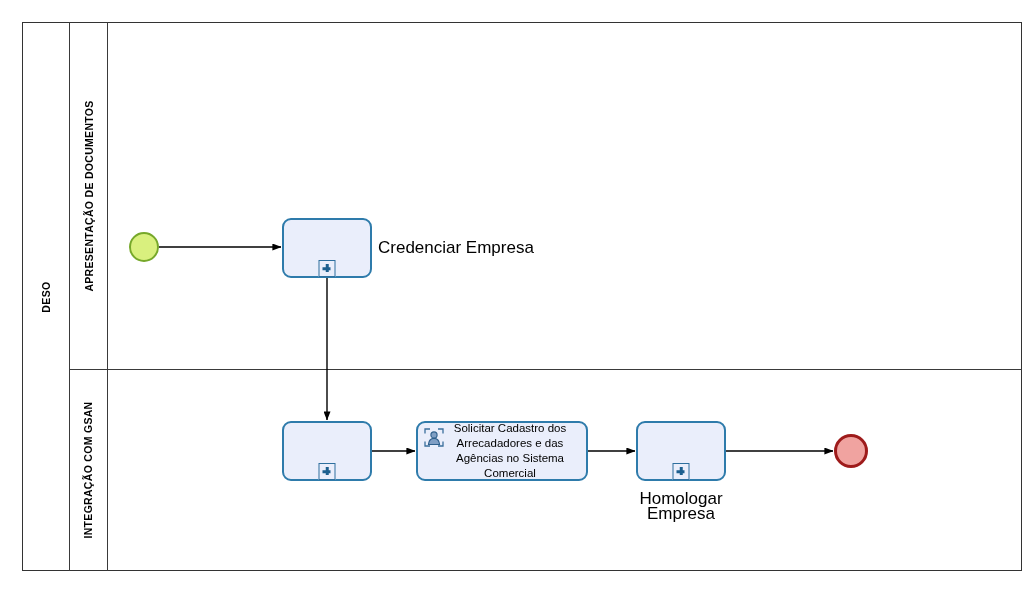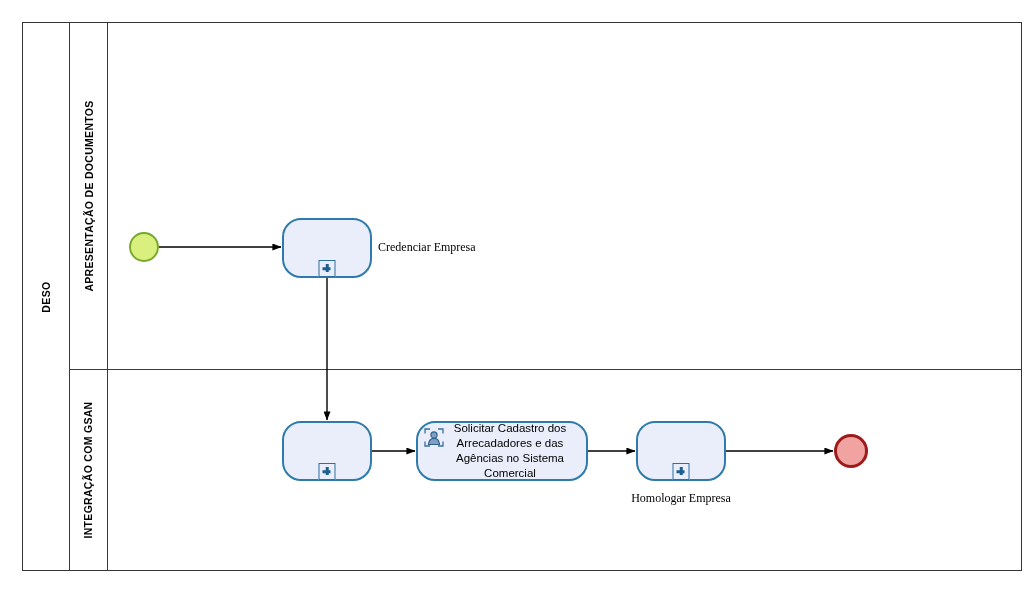--- a/index.html
+++ b/index.html
@@ -97,21 +97,21 @@
     background: #f0a3a0;
     border: 3.5px solid #9e1b1b;
   }
 
   
   .task {
     position: absolute;
     box-sizing: border-box;
     background: #eaeefb;
     border: 2px solid #2e7bab;
-    border-radius: 19px;
+    border-radius: 9px;
   }
   .task-inner-text {
     position: absolute;
     left: 0; right: 0;
     top: 50%;
     transform: translateY(-50%);
     text-align: center;
     font-size: 11.5px;
     line-height: 15px;
     color: #000000;
@@ -150,25 +150,24 @@
     position: absolute;
     left: 6px;
     top: 5px;
     width: 20px;
     height: 19px;
   }
 
   
   .ext-label {
     position: absolute;
-    font-size: 12px;
+    font-size: 17px;
     line-height: 15px;
     color: #000000;
     white-space: pre-line;
-    font-family: Liberation Serif, serif;
   }
   .ext-label.centered { text-align: center; }
 
   
   svg.flows {
     position: absolute;
     left: 0; top: 0;
     width: 1036px;
     height: 606px;
     pointer-events: none;

